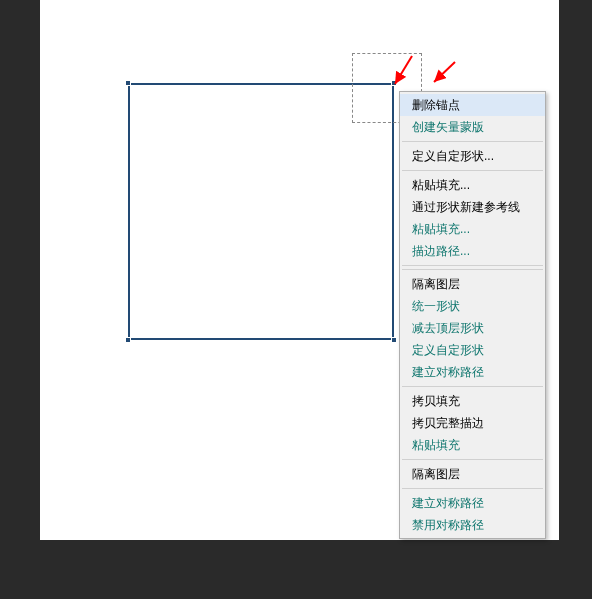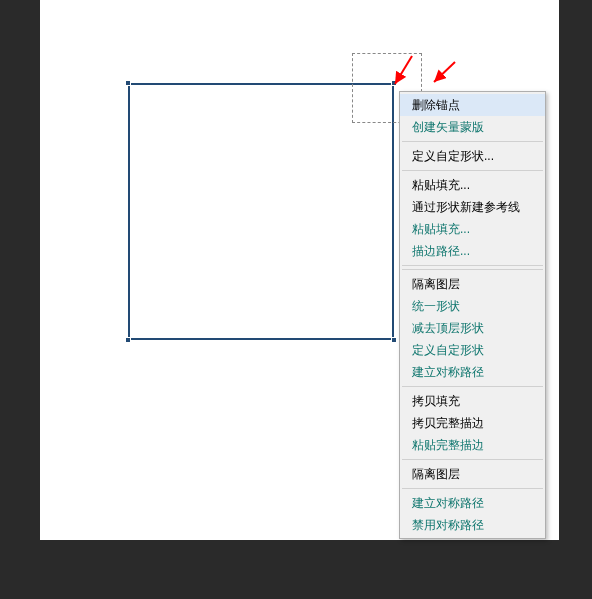--- a/index.html
+++ b/index.html
@@ -124,19 +124,19 @@
     <div class="menu-sep"></div>
     <div class="menu-sep"></div>
     <div class="menu-item">隔离图层</div>
     <div class="menu-item disabled">统一形状</div>
     <div class="menu-item disabled">减去顶层形状</div>
     <div class="menu-item disabled">定义自定形状</div>
     <div class="menu-item disabled">建立对称路径</div>
     <div class="menu-sep"></div>
     <div class="menu-item">拷贝填充</div>
     <div class="menu-item">拷贝完整描边</div>
-    <div class="menu-item disabled">粘贴完整描边</div>
+    <div class="menu-item disabled">粘贴填充</div>
     <div class="menu-sep"></div>
     <div class="menu-item">隔离图层</div>
     <div class="menu-sep"></div>
     <div class="menu-item disabled">建立对称路径</div>
     <div class="menu-item disabled">禁用对称路径</div>
   </div>
 
 </body></html>

